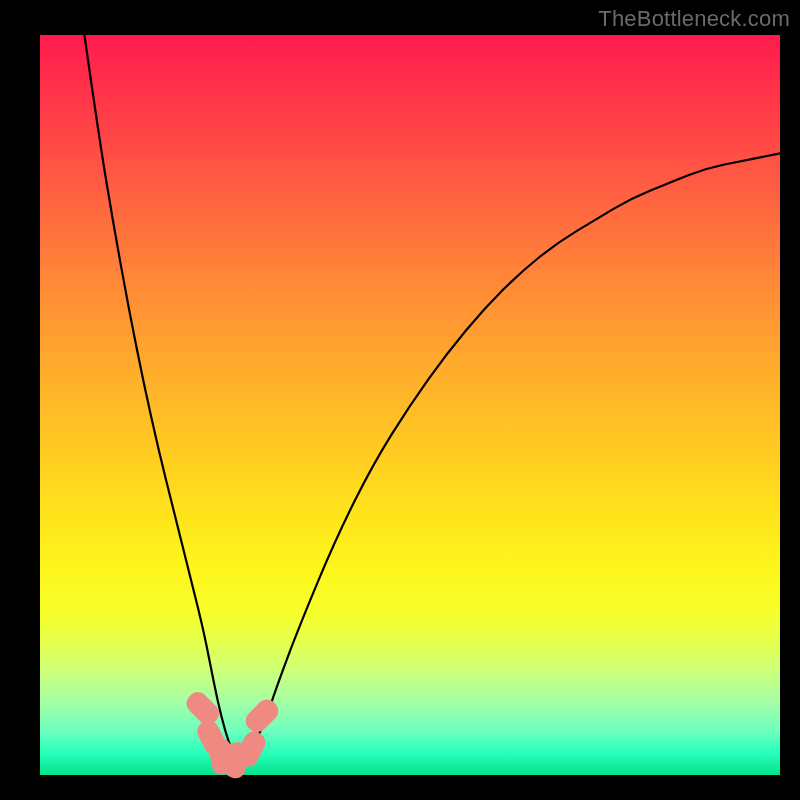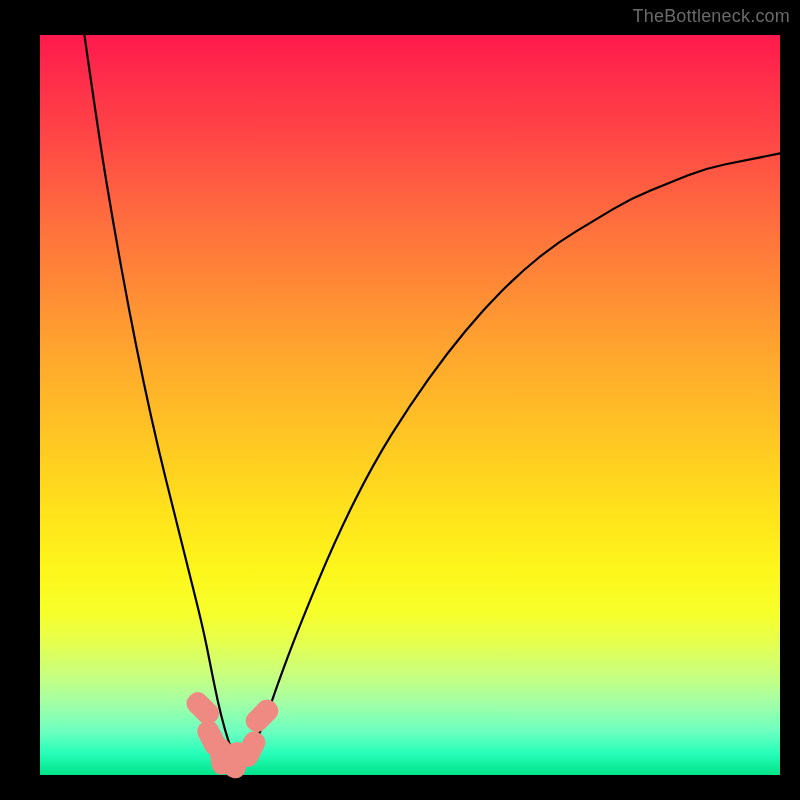--- a/index.html
+++ b/index.html
@@ -43,21 +43,21 @@
       #6fffc0 94%,
       #29ffba 97%,
       #00e38a 100%
     );
   }
   .watermark {
     position: absolute;
     top: 6px;
     right: 10px;
     color: #6a6a6a;
-    font-size: 18px;
+    font-size: 22px;
     font-weight: 500;
     letter-spacing: 0.2px;
     user-select: none;
   }
   svg.curve {
     position: absolute;
     left: 0;
     top: 0;
     width: 740px;
     height: 740px;

